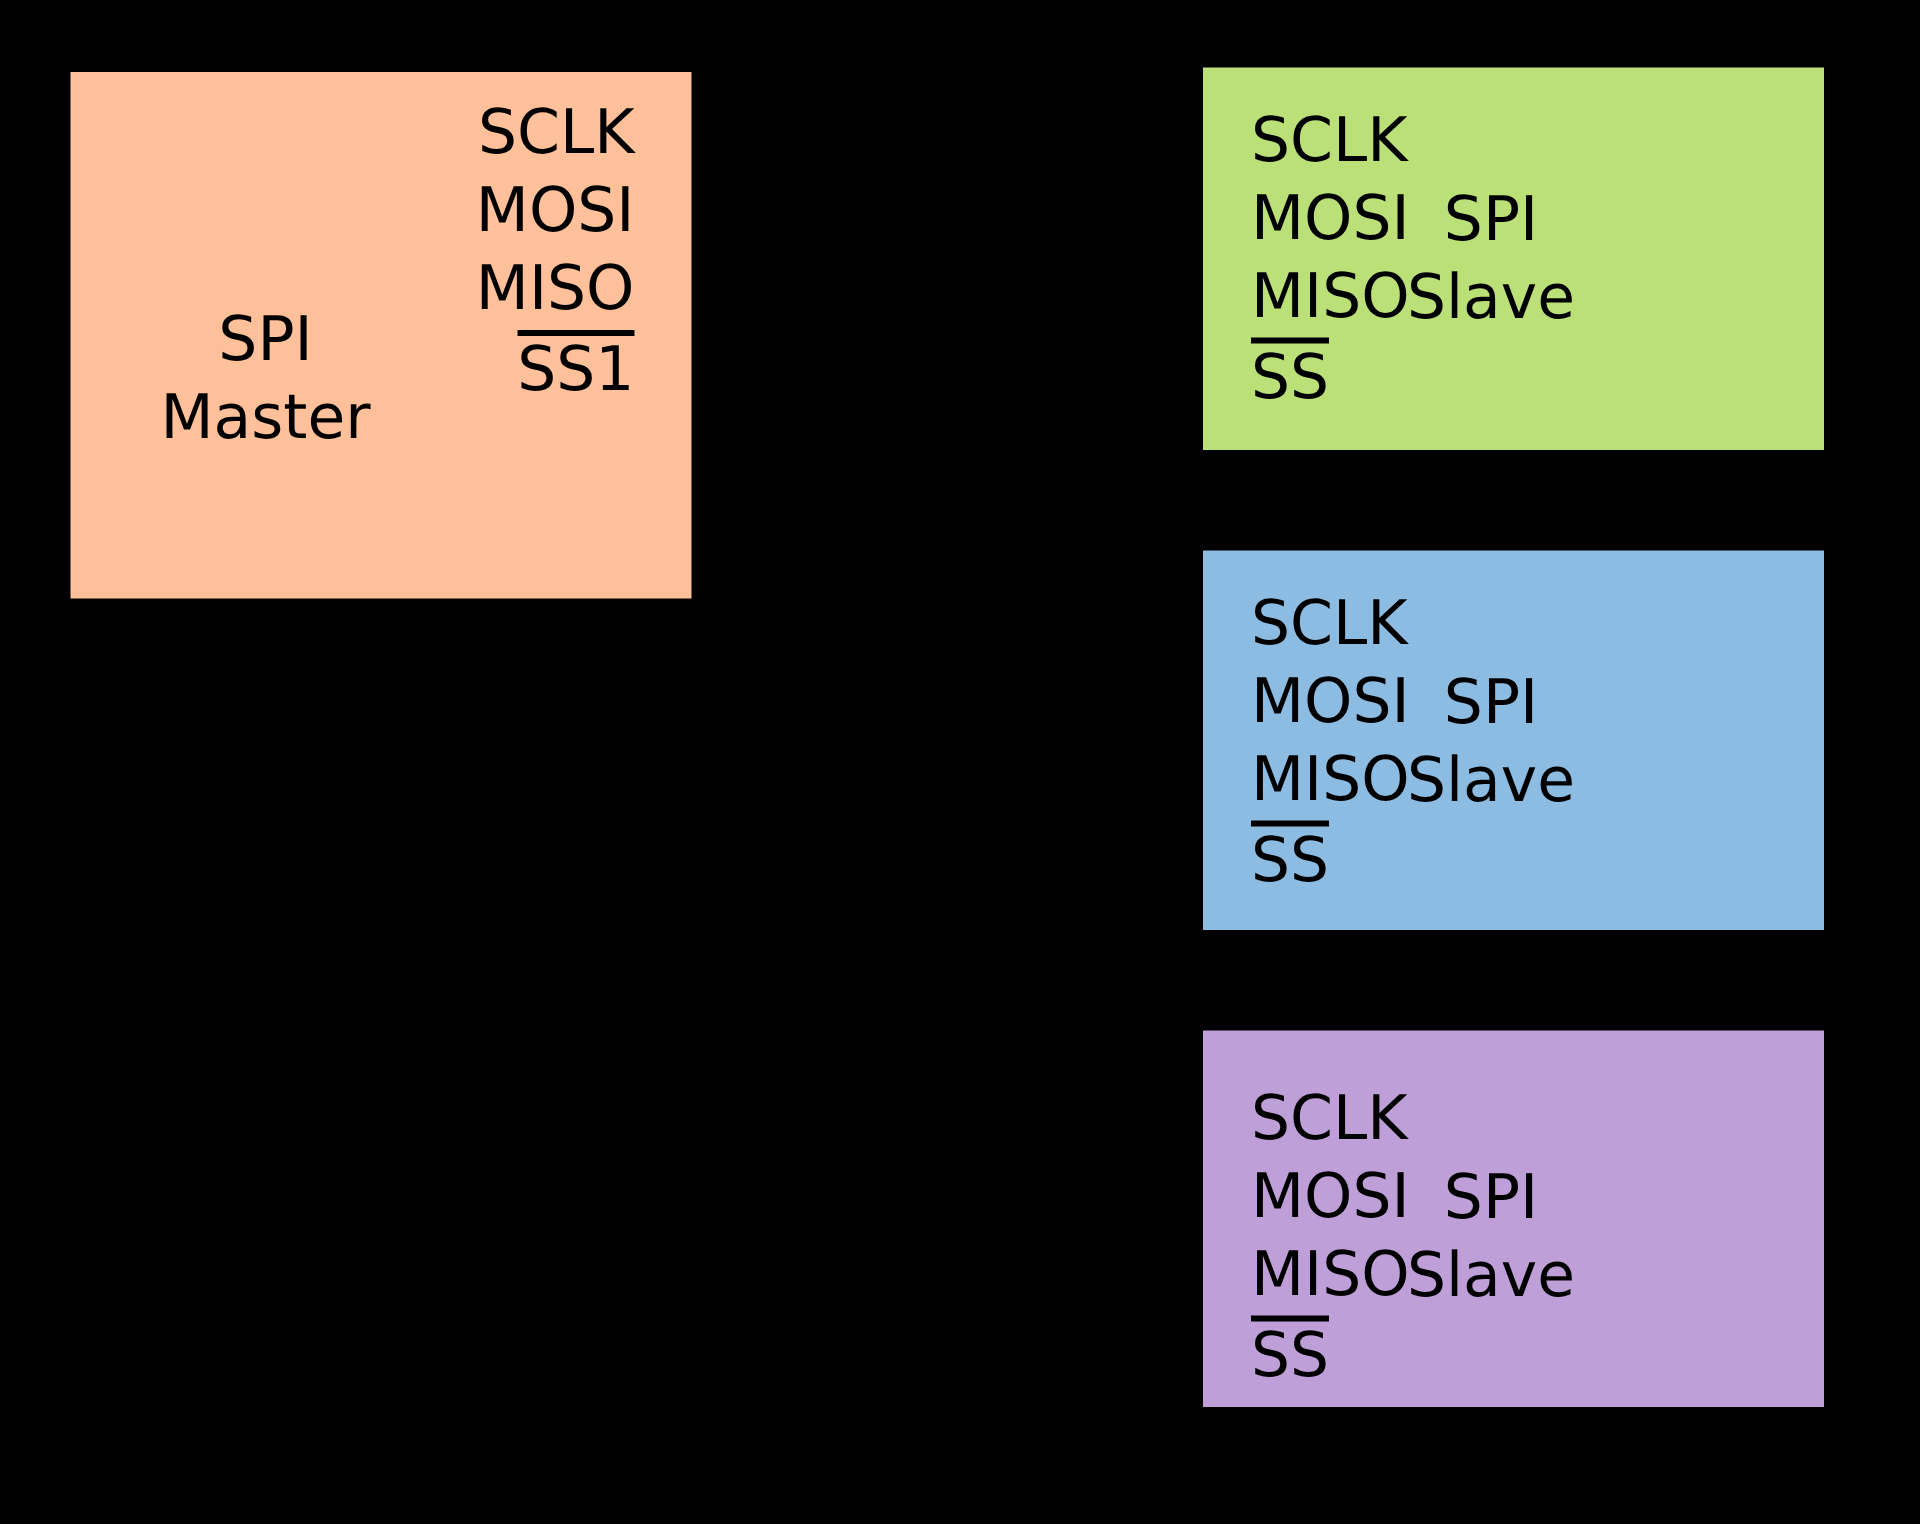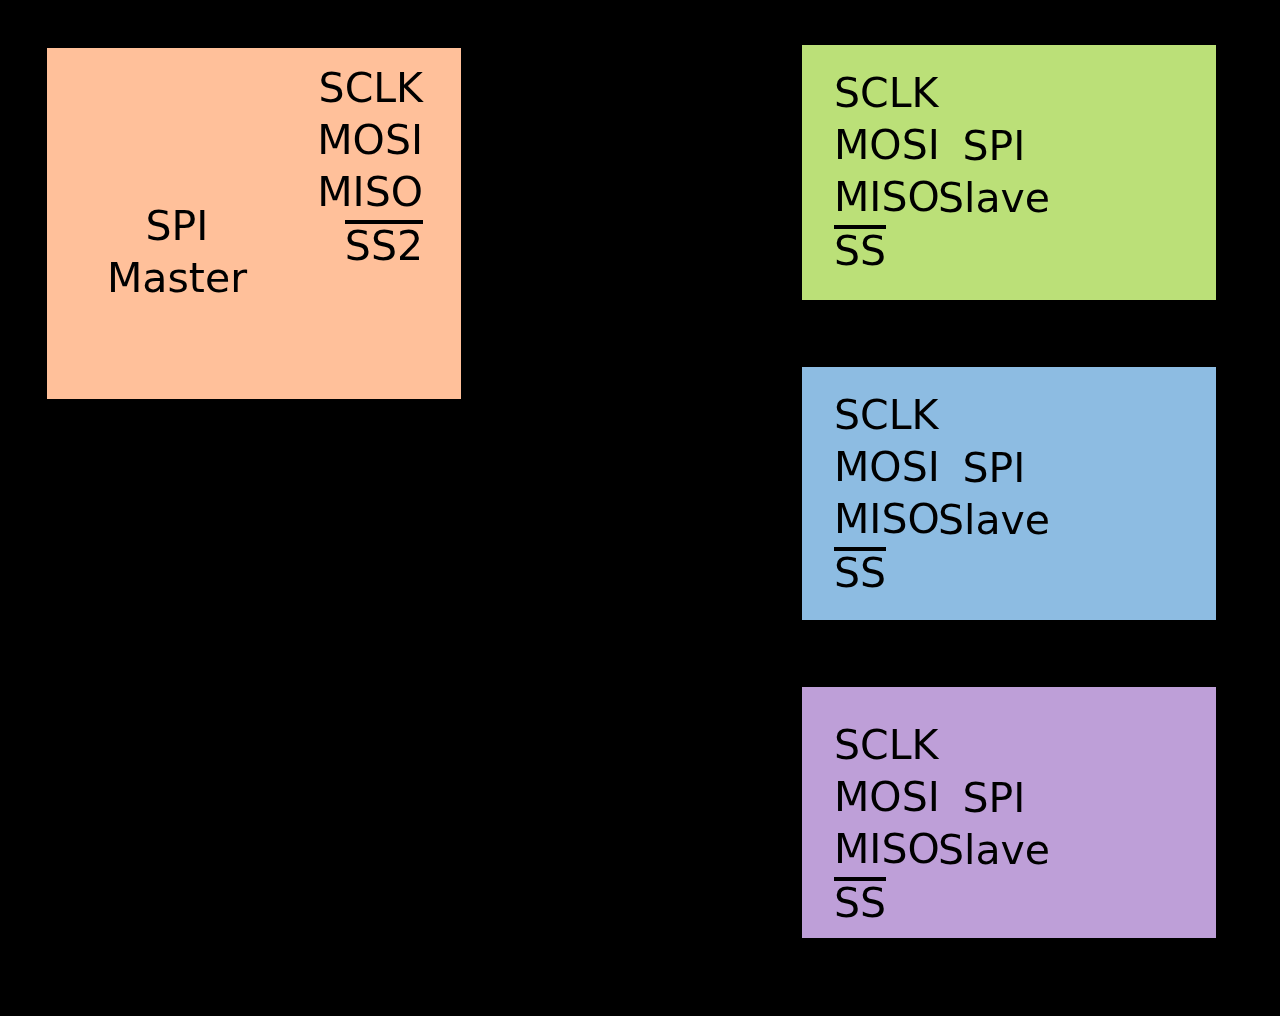--- a/index.html
+++ b/index.html
@@ -114,21 +114,21 @@
 
   <div class="block master" style="background: rgb(255, 192, 154);">
     <div class="master-role">
       <div class="pin-line">SPI</div>
       <div class="pin-line">Master</div>
     </div>
     <div class="master-pins">
       <div class="pin-line"><span>SCLK</span></div>
       <div class="pin-line"><span>MOSI</span></div>
       <div class="pin-line"><span>MISO</span></div>
-      <div class="pin-line"><span class="overline">SS2</span></div>
+      <div class="pin-line"><span class="overline">SS1</span></div>
     </div>
   </div>
 
   <div class="block slave slave-1" style="background: rgb(187, 224, 120);">
     <div class="slave-pins">
       <div class="pin-line"><span>SCLK</span></div>
       <div class="pin-line"><span>MOSI</span></div>
       <div class="pin-line"><span>MISO</span></div>
       <div class="pin-line"><span class="overline">SS</span></div>
     </div>

